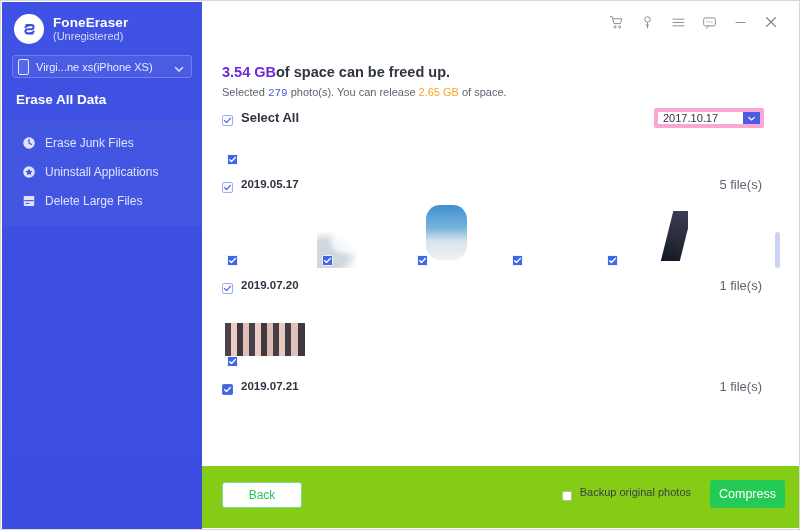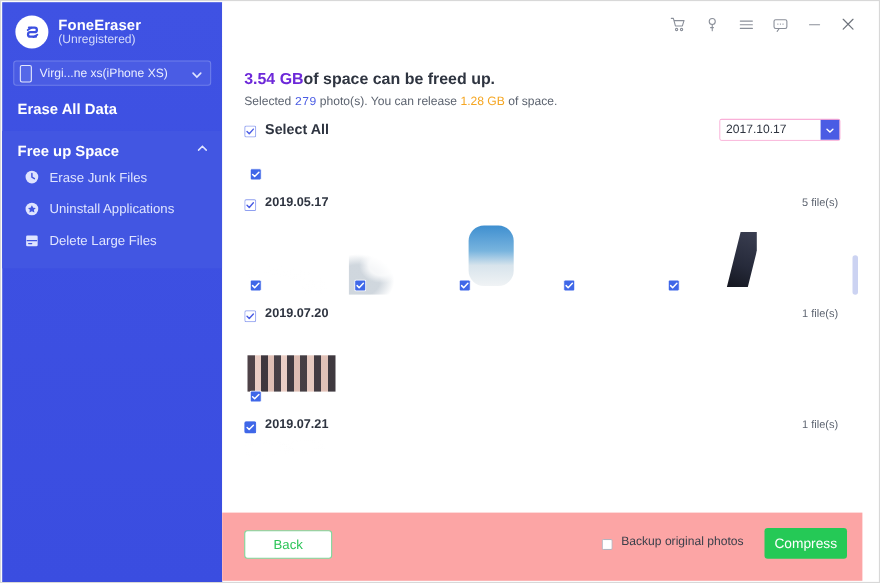--- a/index.html
+++ b/index.html
@@ -140,21 +140,21 @@
     display: flex; align-items: center; cursor: pointer;
   }
   .selectall .txt {
     font-size: 13px; font-weight: bold; color: #2e3440; margin-left: 8px;
   }
 
   .datebox {
     position: absolute; right: 34px; top: 66px;
     width: 110px; height: 20px;
     display: flex; align-items: stretch;
-    border: 1px solid #f9a8d4;
+    border: 4px solid #f9a8d4;
     border-radius: 2px;
     cursor: pointer;
   }
   .datebox .val {
     flex: 1 1 auto; font-size: 11px; color: #2e3440;
     display: flex; align-items: center; padding-left: 5px;
     background: #fff;
   }
   .datebox .arr {
     width: 17px; background: #4a5ce4;
@@ -169,21 +169,21 @@
     overflow: hidden;
   }
   .group-head {
     display: flex; align-items: center;
     height: 22px; margin-top: 6px;
   }
   .group-head .date {
     font-size: 11.5px; font-weight: bold; color: #2e3440; margin-left: 8px;
   }
   .group-head .count {
-    margin-left: auto; font-size: 10px; color: #5d6470;
+    margin-left: auto; font-size: 13px; color: #5d6470;
     padding-right: 22px;
   }
   .thumbs { display: flex; gap: 9px; margin-top: 3px; }
   .thumb {
     position: relative; width: 86px; height: 70px;
     overflow: hidden; flex: 0 0 auto;
   }
   .thumb .cb {
     position: absolute; left: 5px; bottom: 5px;
     width: 11px; height: 11px;
@@ -293,22 +293,22 @@
   
   .vscroll {
     position: absolute; right: 18px; top: 190px;
     width: 5px; height: 36px;
     background: #ccd3f2; border-radius: 3px;
     cursor: pointer;
   }
 
   
   .footer {
-    position: absolute; left: 201px; right: 15px; bottom: 1px;
-    height: 62px; background: #fca5a5;
+    position: absolute; left: 201px; right: 0; bottom: 1px;
+    height: 62px; background: #84cc16;
   }
   .btn-back {
     position: absolute; left: 20px; top: 16px;
     width: 80px; height: 26px;
     border: 1px solid #7dd89a; border-radius: 3px;
     background: #ffffff; color: #2bc457;
     font-size: 12px; font-family: "Liberation Sans", sans-serif;
     cursor: pointer;
   }
   .backup {
@@ -351,28 +351,20 @@
       <span class="chev">
         <svg width="12" height="12" viewBox="0 0 12 12">
             <path d="M2.5 4.5L6 8l3.5-3.5" fill="none" stroke="#dfe4ff" stroke-width="1.5" stroke-linecap="round"></path>
           </svg>
       </span>
     </div>
 
     <div class="nav-top">Erase All Data</div>
 
     <div class="nav-section">
-      <div class="nav-section-head">
-        <span class="nav-section-title">Free up Space</span>
-        <span>
-          <svg width="12" height="12" viewBox="0 0 12 12">
-              <path d="M2.5 7.5L6 4l3.5 3.5" fill="none" stroke="#dfe4ff" stroke-width="1.4" stroke-linecap="round"></path>
-            </svg>
-        </span>
-      </div>
 
       <div class="nav-item">
         <span class="ico">
           <svg width="14" height="14" viewBox="0 0 16 16">
             <circle cx="8" cy="8" r="6.6" fill="#dfe4ff"></circle>
             <path d="M8 4.3V8l2.6 1.6" stroke="#4256e2" stroke-width="1.5" fill="none" stroke-linecap="round"></path>
           </svg>
         </span>
         <span class="lbl">Erase Junk Files</span>
       </div>
@@ -441,21 +433,21 @@
     </div>
   </div>
 
   <div class="main">
 
     <div class="headline">
       <span class="amt">3.54 GB</span><span>of space can be freed up.</span>
     </div>
 
     <div class="subline">
-      <span>Selected </span><span class="n">279</span><span> photo(s). You can release </span><span class="g">1.28 GB</span><span> of space.</span>
+      <span>Selected </span><span class="n">279</span><span> photo(s). You can release </span><span class="g">2.65 GB</span><span> of space.</span>
     </div>
 
     <div class="selectall">
       <span class="cbx">
         <svg width="11" height="11" viewBox="0 0 12 12">
           <rect x=".6" y=".6" width="10.8" height="10.8" rx="1.4" fill="#fff" stroke="#8f9ff0" stroke-width="1"></rect>
           <path d="M2.8 6.1L5 8.3l4.1-4.6" fill="none" stroke="#4a5ce4" stroke-width="1.4" stroke-linecap="round" stroke-linejoin="round"></path>
         </svg>
       </span>
       <span class="txt">Select All</span>

